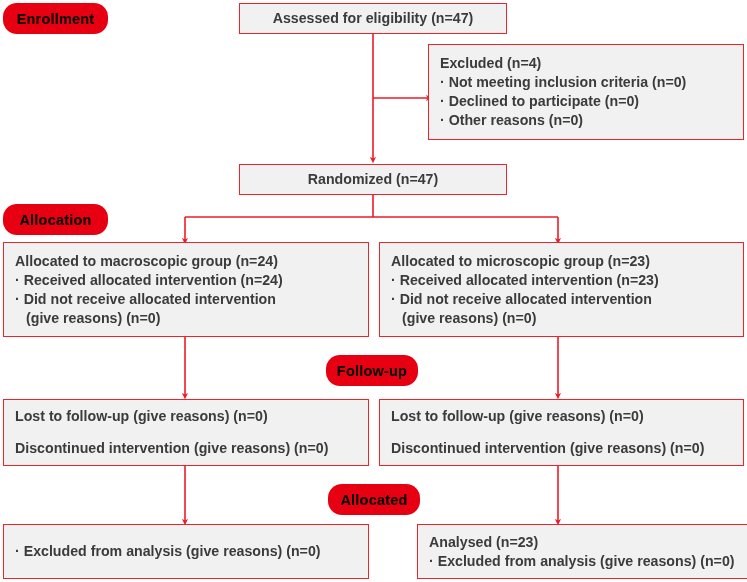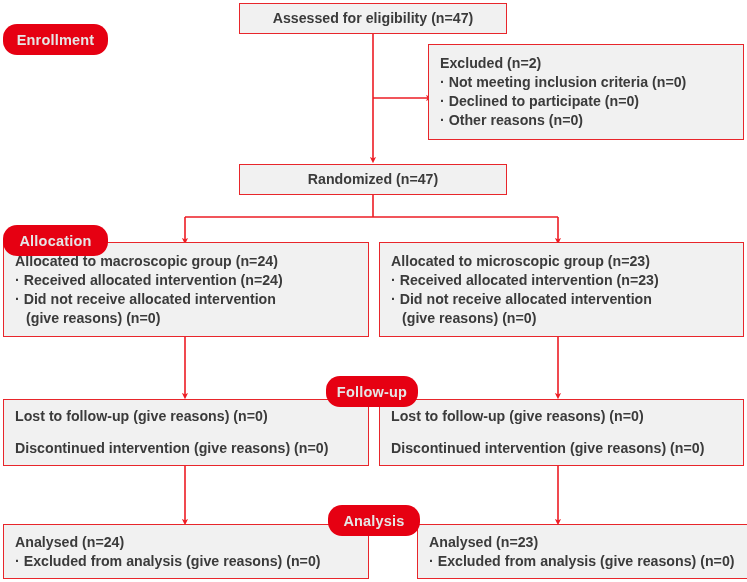--- a/index.html
+++ b/index.html
@@ -61,31 +61,30 @@
   }
   .spaced .node-line {
     line-height: 19px;
   }
   .spaced .node-line + .node-line {
     margin-top: 13px;
   }
   .stage-badge {
     position: absolute;
     background: #e60012;
-    color: #e5e5e5;
+    color: #000000;
     font-size: 14.5px;
     font-weight: bold;
     border-radius: 14px;
     display: flex;
     align-items: center;
     justify-content: center;
     letter-spacing: 0.2px;
     z-index: 5;
     white-space: nowrap;
-    margin-top: 21px;
   }
 </style>
 </head>
 <body>
 
 <div id="diagram">
 
   <svg class="svg-layer" viewBox="0 0 747 582" width="747" height="582">
     <defs>
       <marker id="arrowhead" markerWidth="7" markerHeight="7" refX="3.1" refY="3.3" orient="auto" markerUnits="userSpaceOnUse">
@@ -117,29 +116,29 @@
 
   <div class="stage-badge" style="left:3px; top:204px; width:105px; height:31px;">
     <span>Allocation</span>
   </div>
 
   <div class="stage-badge" style="left:326px; top:355px; width:92px; height:31px;">
     <span>Follow-up</span>
   </div>
 
   <div class="stage-badge" style="left:328px; top:484px; width:92px; height:31px;">
-    <span>Analysis</span>
+    <span>Allocated</span>
   </div>
 
   <div class="node-box centered" style="left:239px; top:3px; width:268px; height:31px;">
     <span class="node-line">Assessed for eligibility (n=47)</span>
   </div>
 
   <div class="node-box left-pad" style="left:428px; top:44px; width:316px; height:96px;">
-    <span class="node-line">Excluded (n=2)</span>
+    <span class="node-line">Excluded (n=4)</span>
     <span class="node-line bullet-line">· Not meeting inclusion criteria (n=0)</span>
     <span class="node-line bullet-line">· Declined to participate (n=0)</span>
     <span class="node-line bullet-line">· Other reasons (n=0)</span>
   </div>
 
   <div class="node-box centered" style="left:239px; top:164px; width:268px; height:31px;">
     <span class="node-line">Randomized (n=47)</span>
   </div>
 
   <div class="node-box left-pad" style="left:3px; top:242px; width:366px; height:95px;">
@@ -160,21 +159,20 @@
     <span class="node-line">Lost to follow-up (give reasons) (n=0)</span>
     <span class="node-line">Discontinued intervention (give reasons) (n=0)</span>
   </div>
 
   <div class="node-box left-pad spaced" style="left:379px; top:399px; width:365px; height:67px;">
     <span class="node-line">Lost to follow-up (give reasons) (n=0)</span>
     <span class="node-line">Discontinued intervention (give reasons) (n=0)</span>
   </div>
 
   <div class="node-box left-pad" style="left:3px; top:524px; width:366px; height:55px;">
-    <span class="node-line">Analysed (n=24)</span>
     <span class="node-line bullet-line">· Excluded from analysis (give reasons) (n=0)</span>
   </div>
 
   <div class="node-box left-pad" style="left:379px; top:524px; width:365px; height:55px;margin-left:38px;">
     <span class="node-line">Analysed (n=23)</span>
     <span class="node-line bullet-line">· Excluded from analysis (give reasons) (n=0)</span>
   </div>
 
 </div>
 

